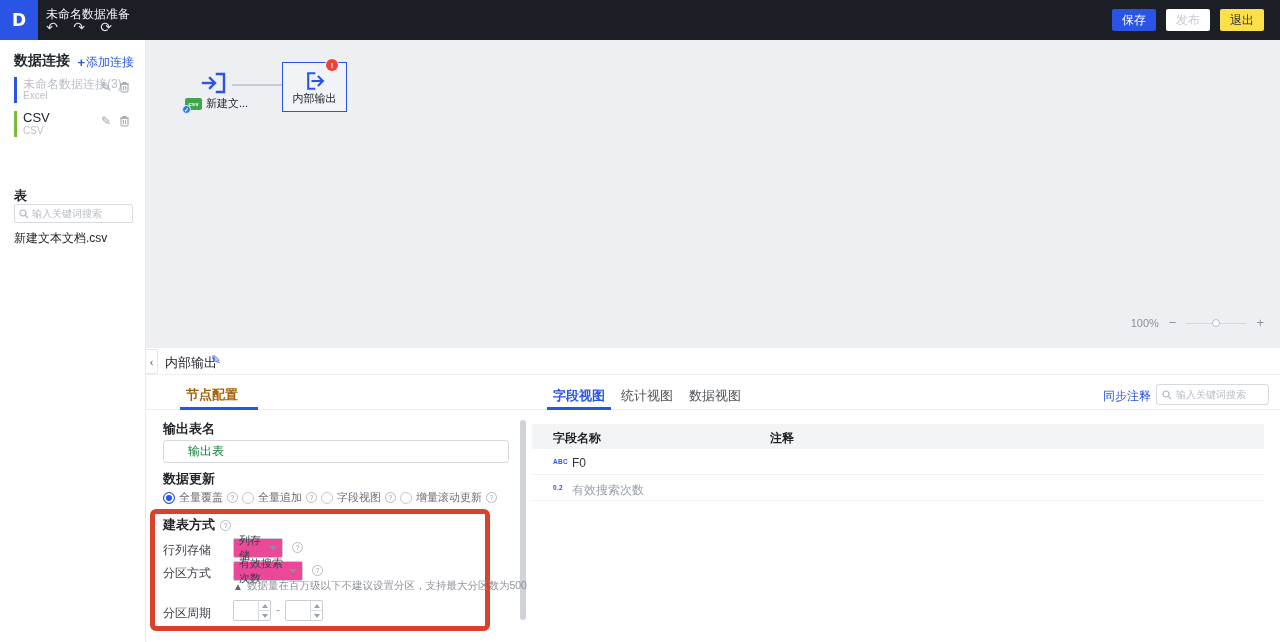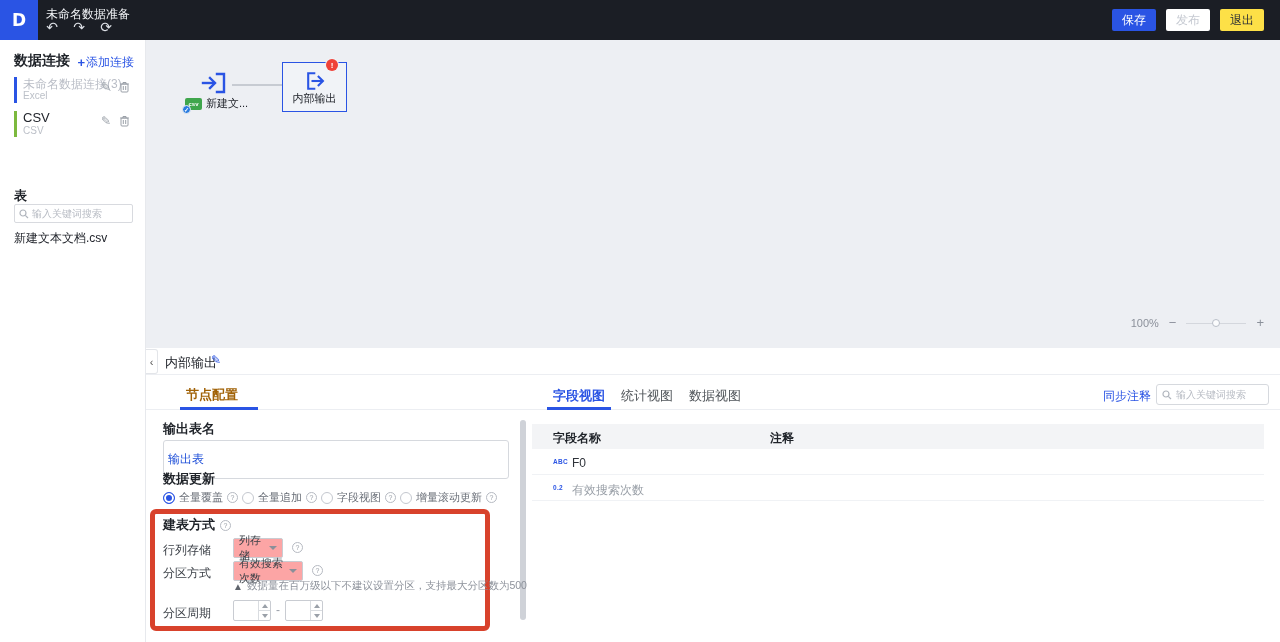--- a/index.html
+++ b/index.html
@@ -61,30 +61,30 @@
   .collapse { position:absolute; left:0; top:1px; width:12px; height:25px; background:#fff; border:1px solid #e3e5e9; border-left:none; border-radius:0 3px 3px 0; font-size:11px; color:#555; display:flex; align-items:center; justify-content:center; cursor:pointer; }
   .panel-title { position:absolute; left:19px; top:6px; font-size:13px; color:#23262d; }
   .panel-edit { position:absolute; left:65px; top:5px; font-size:12px; color:#2a54e4; cursor:pointer; }
 
   .tabs-row-left { position:absolute; left:0; top:27px; width:386px; height:35px; border-bottom:1px solid #eceef2; }
   .tab-node { position:absolute; left:40px; top:11px; font-size:13px; font-weight:bold; color:#a16207; cursor:pointer; }
   .tab-node-line { position:absolute; left:34px; bottom:-1px; width:78px; height:3px; background:#2a54e4; }
   .scroll-thumb { position:absolute; left:374px; top:72px; width:6px; height:200px; background:#cfd2d8; border-radius:3px; cursor:pointer; }
 
   .lbl-bold { position:absolute; font-size:13px; font-weight:bold; color:#1f2329; }
-  .out-input { position:absolute; left:17px; top:92px; width:346px; height:39px; border:1px solid #d6d9de; border-radius:3px; font-size:12px; color:#1d4ed8; padding:0 4px; outline:none; font-family:"Liberation Sans", sans-serif; }
+  .out-input { position:absolute; left:17px; top:92px; width:346px; height:23px; border:1px solid #d6d9de; border-radius:3px; font-size:12px; color:#15803d; padding:0 24px; outline:none; font-family:"Liberation Sans", sans-serif; }
   .radio-row { position:absolute; left:17px; top:142px; display:flex; align-items:center; gap:4px; font-size:11px; color:#6a6f78; white-space:nowrap; }
   .radio { width:12px; height:12px; border-radius:50%; border:1px solid #c4c8cf; background:#fff; cursor:pointer; flex:none; }
   .radio.checked { border:1px solid #2a54e4; background:#2a54e4; box-shadow:inset 0 0 0 2px #fff; }
   .q-icon { width:11px; height:11px; border-radius:50%; border:1px solid #b6bac2; color:#9aa0a8; font-size:7px; display:inline-flex; align-items:center; justify-content:center; flex:none; cursor:pointer; }
 
   .redbox { position:absolute; left:4px; top:161px; width:340px; height:122px; border:5px solid #d8422c; border-radius:6px; }
   .build-head { position:absolute; left:17px; top:168px; display:flex; align-items:center; gap:5px; }
   .form-label { position:absolute; font-size:12px; color:#3a3f46; }
-  .select-box { position:absolute; height:20px; border:1px solid #c9ccd2; border-radius:2px; background:#fca5a5; display:flex; align-items:center; justify-content:space-between; padding:0 5px; font-size:11px; color:#3a3f46; cursor:pointer; }
+  .select-box { position:absolute; height:20px; border:1px solid #c9ccd2; border-radius:2px; background:#ec4899; display:flex; align-items:center; justify-content:space-between; padding:0 5px; font-size:11px; color:#3a3f46; cursor:pointer; }
   .caret { width:0; height:0; border-left:4px solid transparent; border-right:4px solid transparent; border-top:4px solid #8a8f99; margin-left:4px; }
   .warn-row { position:absolute; left:87px; top:231px; font-size:10.5px; color:#8d929b; display:flex; gap:4px; align-items:center; white-space:nowrap; }
   .warn-tri { color:#5f646c; font-size:10px; }
   .spinner { position:absolute; width:38px; height:21px; border:1px solid #c9ccd2; border-radius:2px; background:#fff; }
   .spin-col { position:absolute; right:0; top:0; width:12px; height:100%; border-left:1px solid #d9dce0; display:flex; flex-direction:column; }
   .spin-btn { flex:1; display:flex; align-items:center; justify-content:center; cursor:pointer; }
   .tri-up { width:0; height:0; border-left:3px solid transparent; border-right:3px solid transparent; border-bottom:4px solid #9aa0a8; }
   .tri-dn { width:0; height:0; border-left:3px solid transparent; border-right:3px solid transparent; border-top:4px solid #9aa0a8; }
   .spin-dash { position:absolute; left:130px; top:255px; font-size:12px; color:#9aa0a8; }
 

